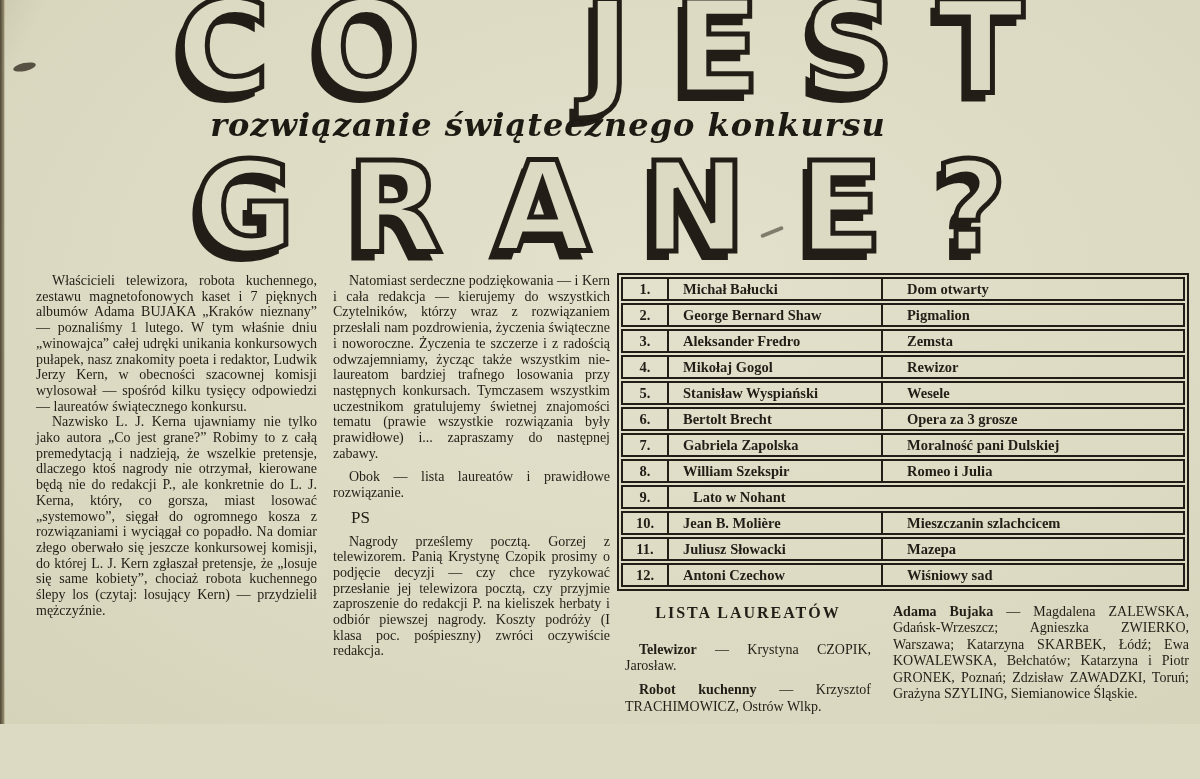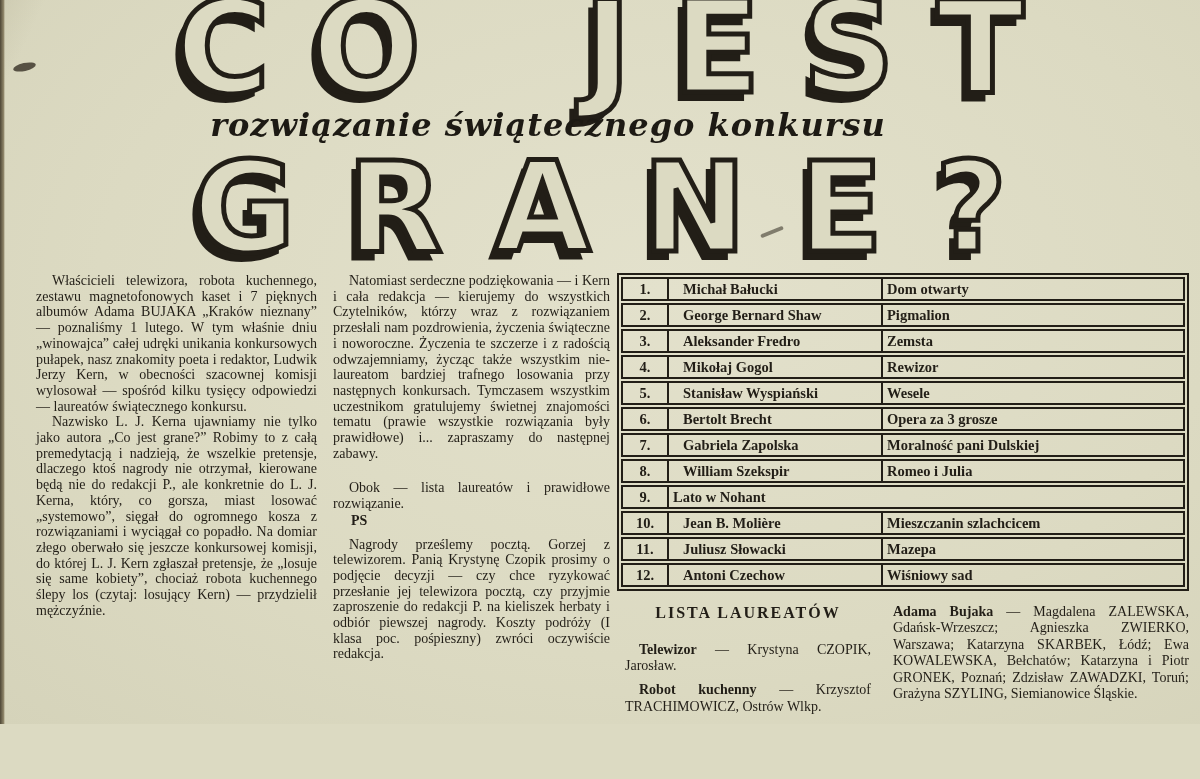--- a/index.html
+++ b/index.html
@@ -51,32 +51,32 @@
     font-size:32px;letter-spacing:1px;color:#1d1a14;
   }
 
   
   .bodytext{font-size:14px;line-height:15.7px;text-align:justify;}
   .bodytext p{text-indent:16px;}
   .col{position:absolute;top:273px;}
   .col-1{left:36px;width:281px;}
   .col-2{left:333px;width:277px;}
   .col-3{left:617px;width:572px;}
-  .ps-label{font-weight:bold;font-size:14px;margin:1px 0 2px 2px;text-indent:0;}
-  .col-2 .para-obok{margin-top:19px;}
+  .ps-label{font-weight:normal;font-size:17px;margin:9px 0 2px 2px;text-indent:0;}
+  .col-2 .para-obok{margin-top:8px;}
   .col-2 .para-ps{margin-top:8px;}
 
   
   .answers-table{border:2px solid var(--ink);padding:2px;background:transparent;}
   .t-row{display:grid;grid-template-columns:46px 214px 1fr;border:2px solid var(--ink);}
   .t-row + .t-row{margin-top:2px;}
   .t-cell{font-weight:bold;font-size:14.5px;line-height:18px;padding:1px 8px;white-space:nowrap;overflow:hidden;}
   .t-num{border-right:2px solid var(--ink);text-align:center;padding:1px 2px;}
   .t-author{border-right:2px solid var(--ink);padding-left:14px;}
-  .t-title{padding-left:4px;border-radius:9px;}
+  .t-title{padding-left:24px;border-radius:9px;}
 
   
   .laureates{display:flex;gap:14px;margin-top:13px;}
   .laur-left{width:262px;}
   .laur-right{width:296px;}
   .laur-heading{
     text-align:center;font-weight:bold;font-size:16px;letter-spacing:2px;
     margin-bottom:20px;
   }
   .laur-entry{font-size:14px;line-height:16.2px;text-align:justify;text-indent:14px;margin:8px;}

